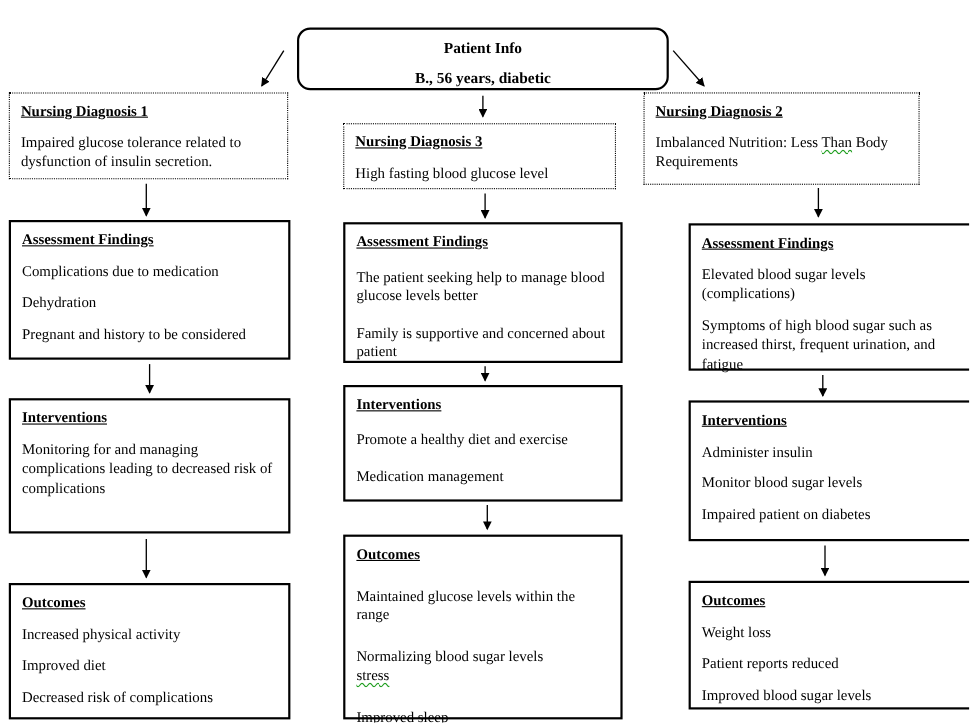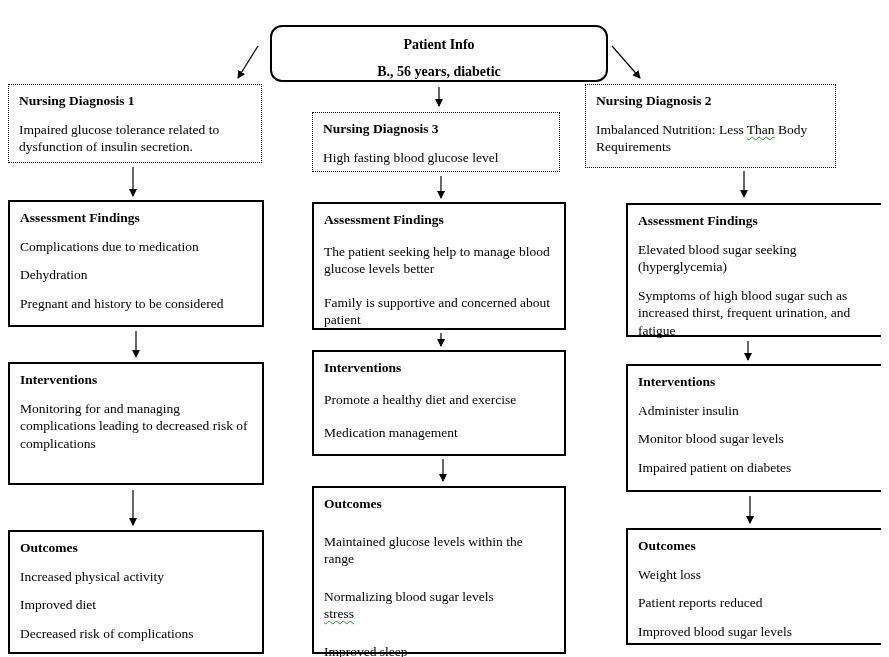--- a/index.html
+++ b/index.html
@@ -7,21 +7,21 @@
     position:relative;width:881px;height:657px;background:#ffffff;
     font-family:"Liberation Serif", serif;color:#000;overflow:hidden;
   }
   .arrows{position:absolute;left:0;top:0;width:889px;height:657px;pointer-events:none;}
   .box{
     position:absolute;background:#fff;border:2px solid #000;
     padding:7px 10px;box-sizing:border-box;font-size:13.5px;line-height:1.3;
   }
   .box.dotted{border:1px dotted #000;}
   .box.rounded{border-radius:12px;text-align:center;padding-top:9px;}
-  .box h3{margin:0 0 11px 0;font-size:13.5px;font-weight:bold;}
+  .box h3{margin:0 0 11px 0;font-size:13.5px;font-weight:bold;text-decoration:underline;}
   .box p{margin:0 0 11px 0;}
   .box.rounded p{margin:0 0 9px 0;font-weight:bold;font-size:14px;}
   .box.loose h3{margin-bottom:14px;}
   .box.loose p{margin-bottom:16px;}
   .box.xloose h3{margin-bottom:20px;}
   .box.xloose p{margin-bottom:20px;}
   .wavy{
     text-decoration-line:underline;
     text-decoration-style:wavy;
     text-decoration-color:#1f9e1f;
@@ -111,21 +111,21 @@
     <p>Improved sleep</p>
   </div>
 
   <div class="box dotted" style="left:585px;top:84px;width:251px;height:84px;">
     <h3>Nursing Diagnosis 2</h3>
     <p><span>Imbalanced Nutrition: Less </span><span class="wavy">Than</span><span> Body Requirements</span></p>
   </div>
 
   <div class="box" style="left:626px;top:203px;width:258px;height:134px;">
     <h3>Assessment Findings</h3>
-    <p>Elevated blood sugar seeking (hyperglycemia)</p>
+    <p>Elevated blood sugar levels (complications)</p>
     <p>Symptoms of high blood sugar such as increased thirst, frequent urination, and fatigue</p>
   </div>
 
   <div class="box" style="left:626px;top:364px;width:258px;height:128px;">
     <h3>Interventions</h3>
     <p>Administer insulin</p>
     <p>Monitor blood sugar levels</p>
     <p>Impaired patient on diabetes</p>
   </div>
 

